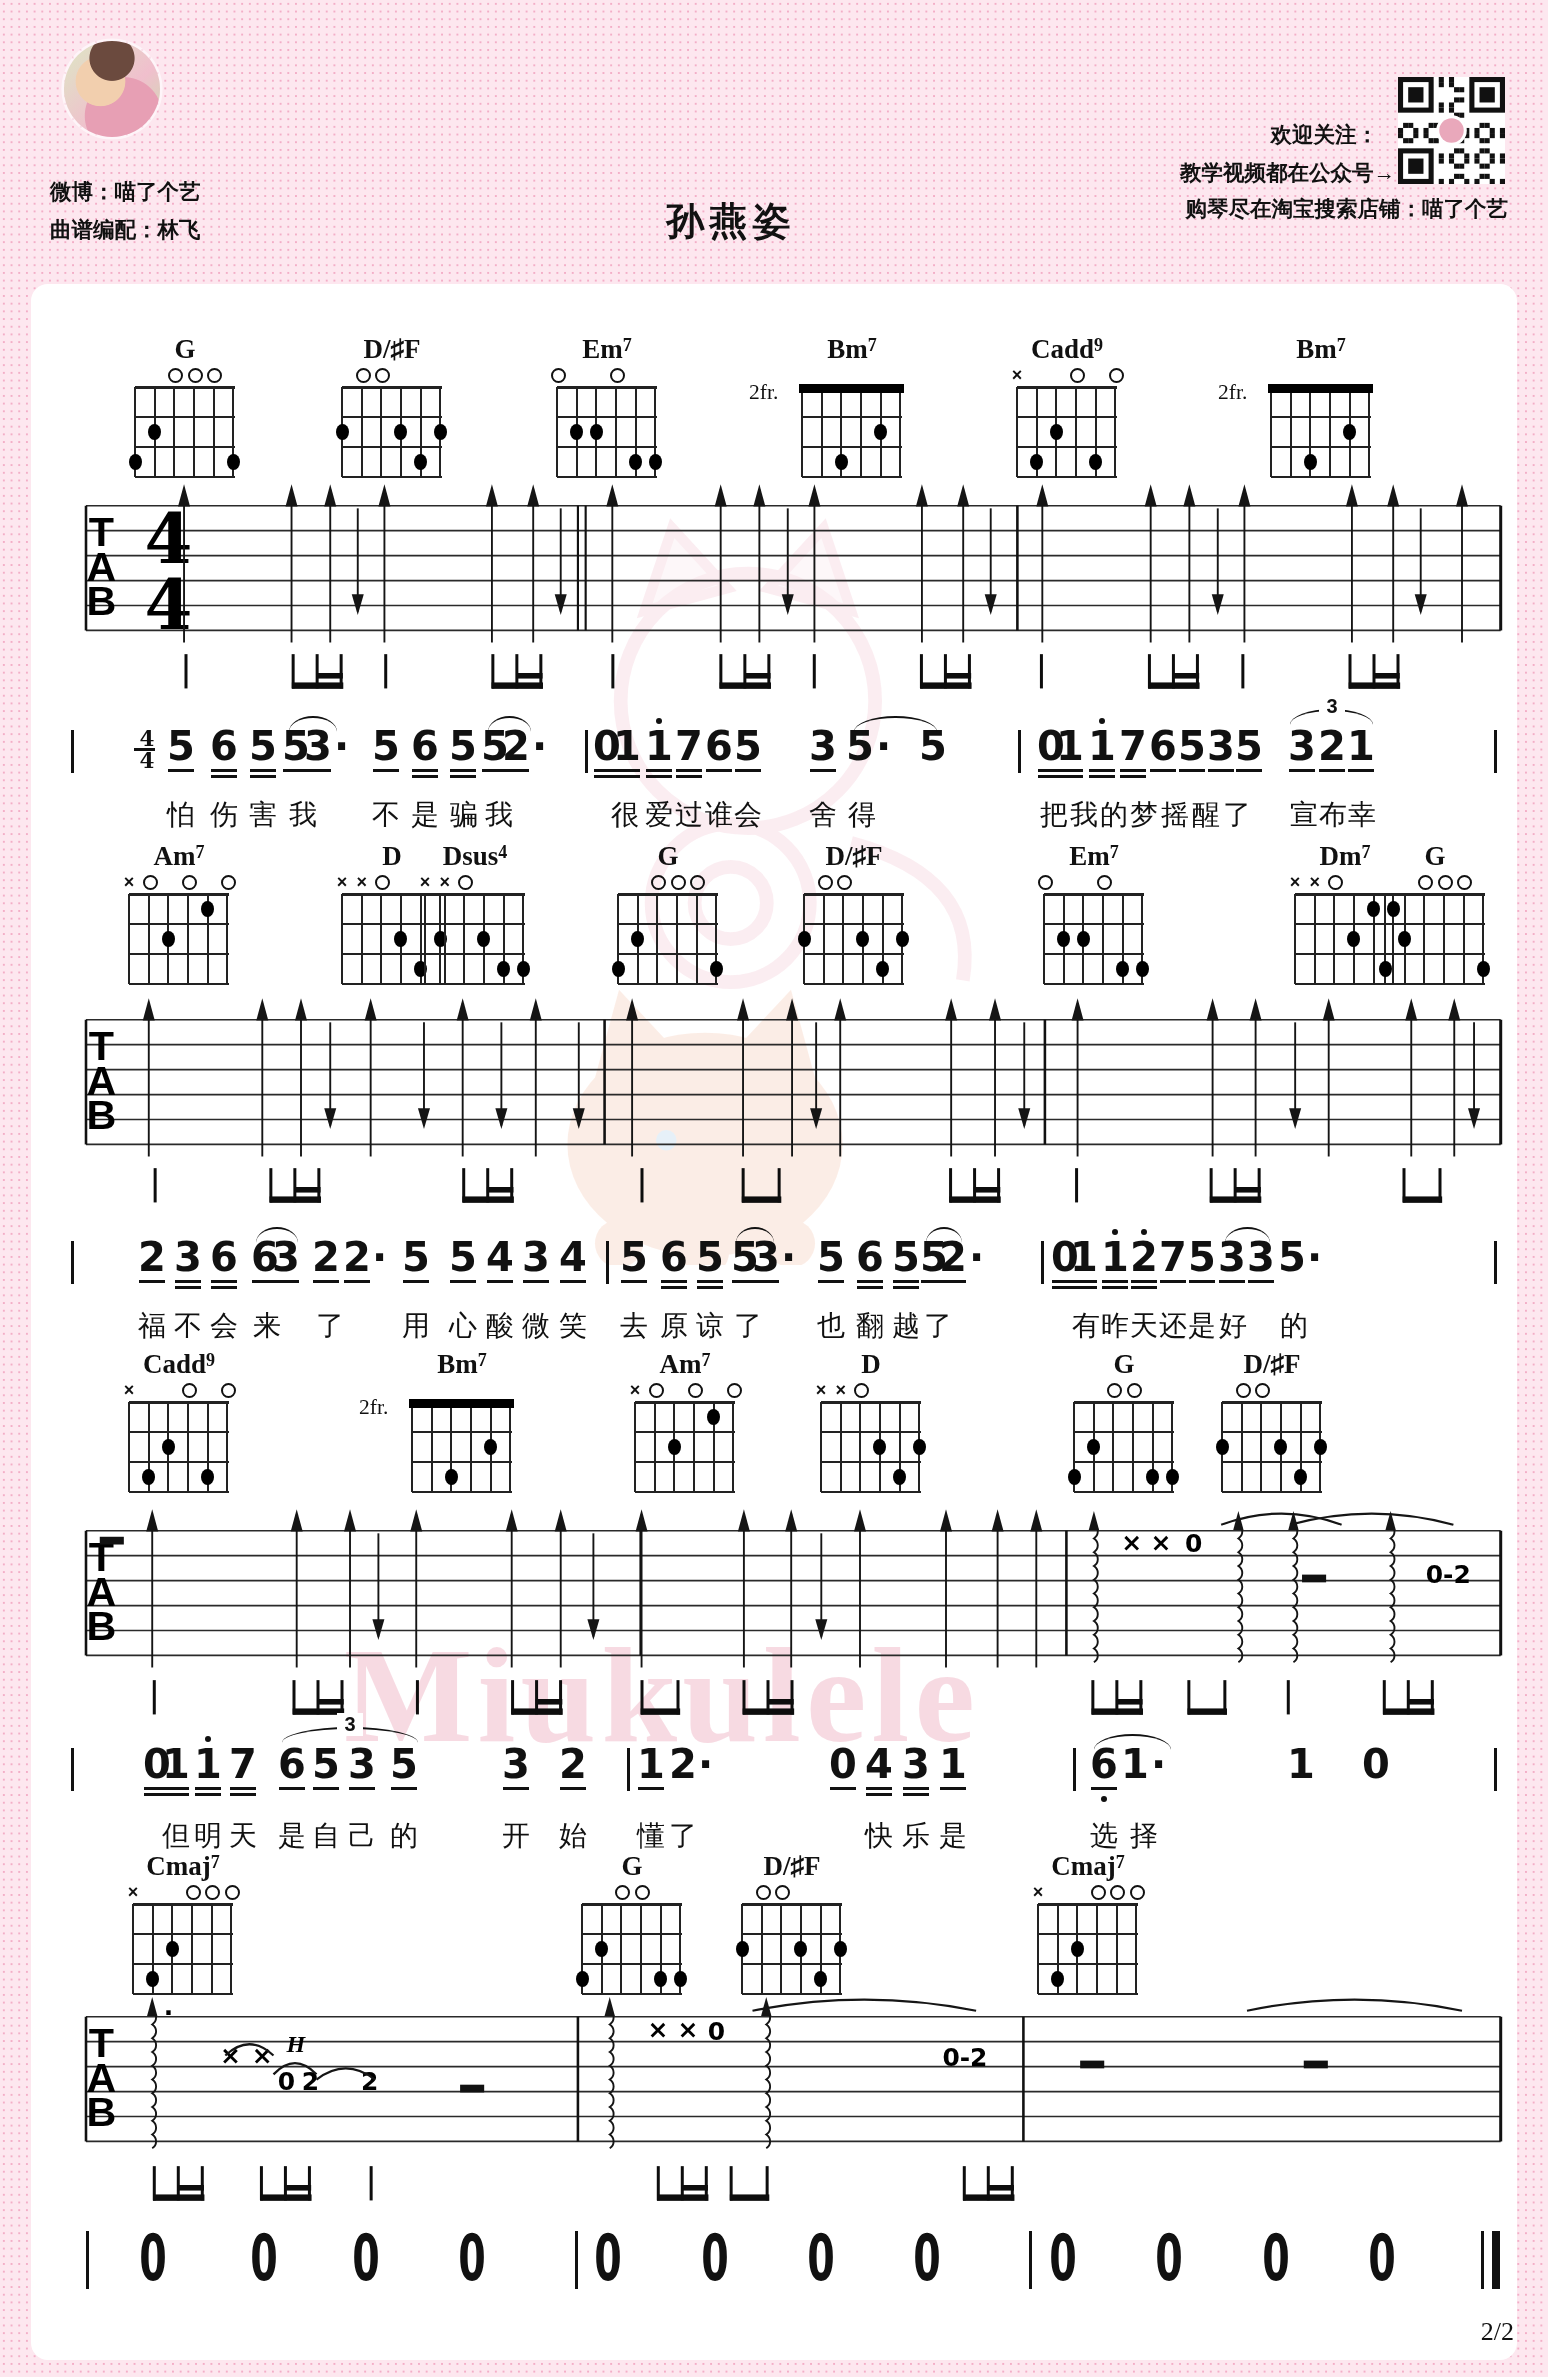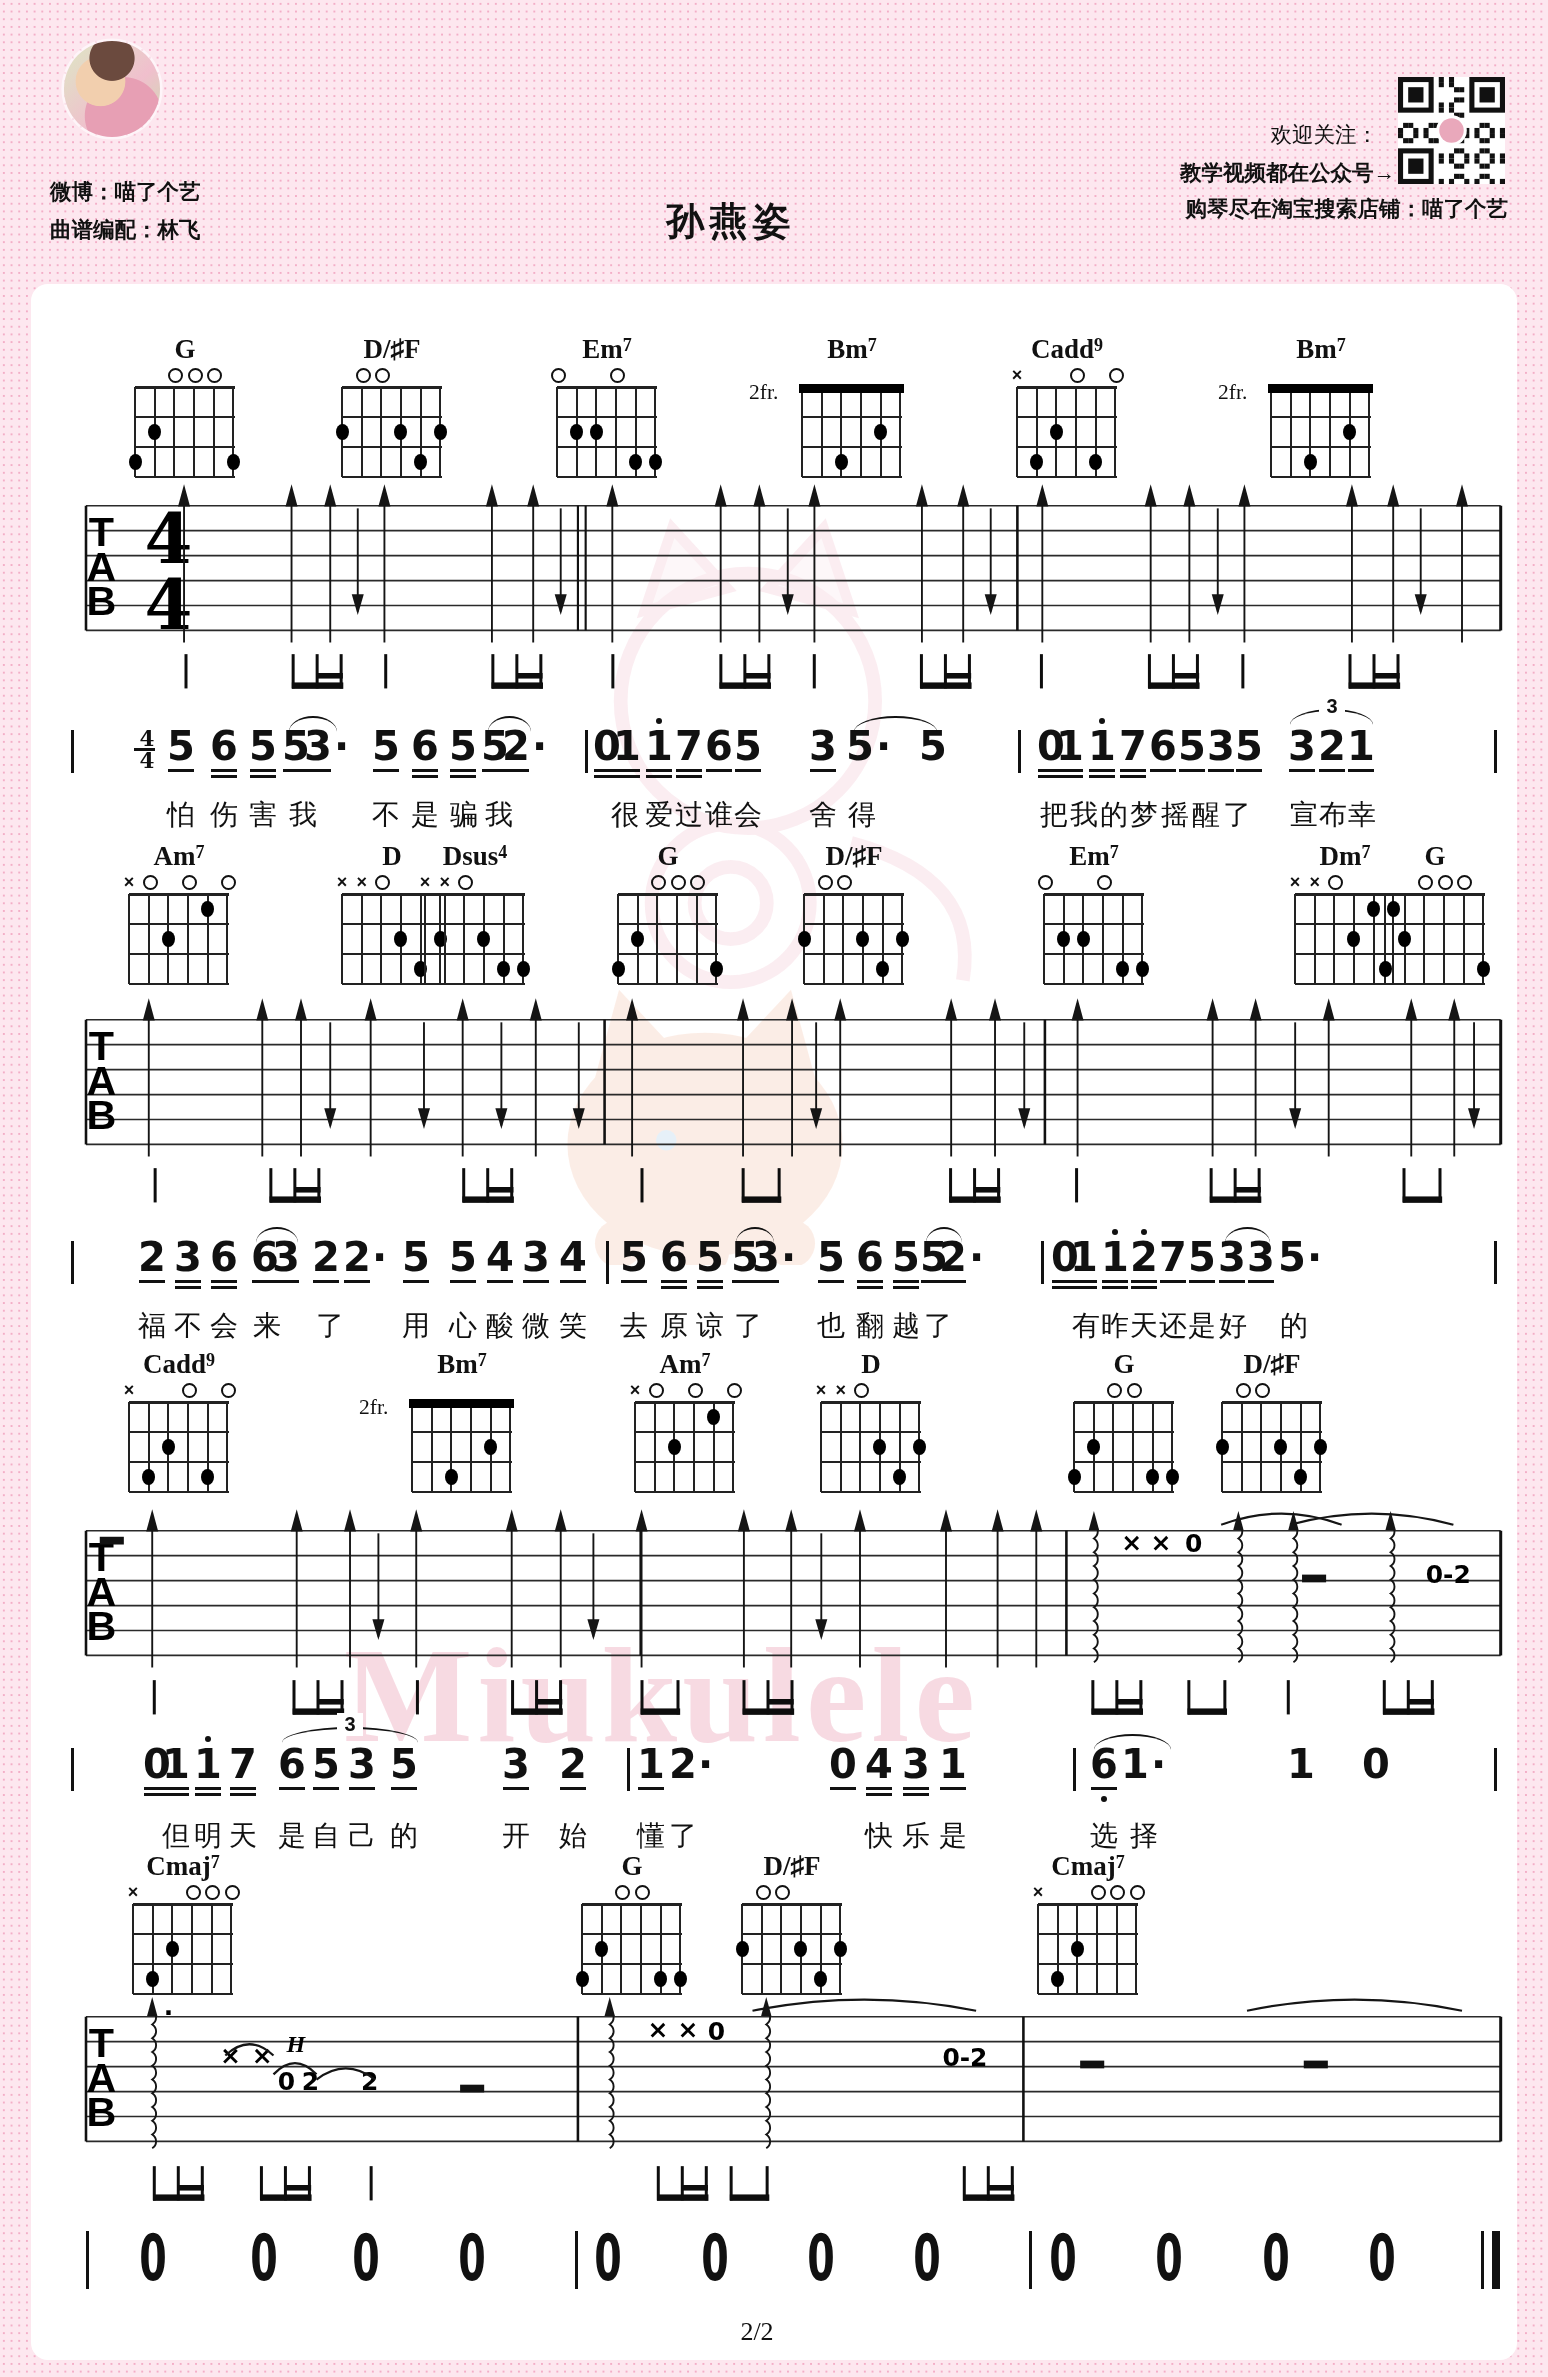--- a/index.html
+++ b/index.html
@@ -19,21 +19,21 @@
     font-size:38px;font-weight:800;letter-spacing:5.2px;z-index:3;}
   .hdr-left{position:absolute;left:50px;top:174px;font-size:21.5px;font-weight:700;
     line-height:1.75;z-index:3;}
   .avatar{position:absolute;left:64px;top:41px;width:96px;height:96px;border-radius:50%;
     z-index:3;box-shadow:0 0 0 2.6px rgba(255,255,255,.6);
     background:
       radial-gradient(circle at 50% 18%, #6b4a3e 0 24%, rgba(0,0,0,0) 25%),
       radial-gradient(circle at 38% 42%, #f2cfae 0 30%, rgba(0,0,0,0) 31%),
       radial-gradient(circle at 62% 78%, #e79fb4 0 40%, rgba(0,0,0,0) 41%),
       linear-gradient(135deg,#dde8c4,#f0bfcd 60%,#c9dfae);}
-  .hdr-r1{position:absolute;right:170px;top:120px;font-size:21.5px;font-weight:400;z-index:3;}
+  .hdr-r1{position:absolute;right:170px;top:120px;font-size:21.5px;font-weight:700;z-index:3;}
   .hdr-r2{position:absolute;right:153px;top:158px;font-size:21.5px;font-weight:700;z-index:3;}
   .hdr-r3{position:absolute;right:40px;top:194px;font-size:21.5px;font-weight:800;z-index:3;}
   .qr{position:absolute;right:43px;top:77px;width:107px;height:107px;z-index:3;background:#fff;}
   
   .wm-latin{position:absolute;left:344px;top:1617px;width:1204px;font-family:"Liberation Serif",serif;
     font-size:136px;font-weight:700;color:#f2c3d0;opacity:.6;letter-spacing:5.2px;z-index:2;white-space:nowrap;}
   .wm-cjk{position:absolute;left:370px;top:1753px;font-size:110px;font-weight:700;color:#f2c3d0;
     opacity:.55;letter-spacing:27.5px;z-index:2;white-space:nowrap;}
   .wm-cat{position:absolute;z-index:2;}
   
@@ -67,21 +67,21 @@
   .tup{top:-12px;}
   .tuplab{position:absolute;top:-26px;width:26px;margin-left:-13px;text-align:center;
     font-size:20px;font-weight:700;background:#fff;}
   .jts{position:absolute;width:26px;margin-left:-13px;text-align:center;font-size:21.5px;
     font-weight:800;line-height:1;font-family:"DejaVu Serif",serif;}
   .lyc{position:absolute;top:0;width:40px;margin-left:-20px;text-align:center;font-size:28px;font-weight:500;}
   .zt{position:absolute;top:3.4px;width:52px;margin-left:-26px;text-align:center;line-height:1;
     font-family:"DejaVu Sans",sans-serif;font-size:55px;font-weight:700;transform:scale(.72,1.18);}
   .zbar{position:absolute;top:3.4px;width:2.6px;height:58px;background:#111;}
   .zbar.fat{width:7.7px;}
-  .footer{position:absolute;top:2317px;left:0;width:1514px;text-align:center;z-index:3;
+  .footer{position:absolute;top:2317px;left:0;width:1514px;text-align:right;z-index:3;
     font-family:"Liberation Serif",serif;font-size:26px;}
 </style>
 </head>
 <body>
 
 <div class="page">
   <div class="panel"></div>
 
   <svg class="wm-cat" style="left:447px;top:516px;opacity:.35;" width="619" height="516" viewBox="0 0 720 600">
     <g fill="none" stroke="#f4cdd8" stroke-width="16">

